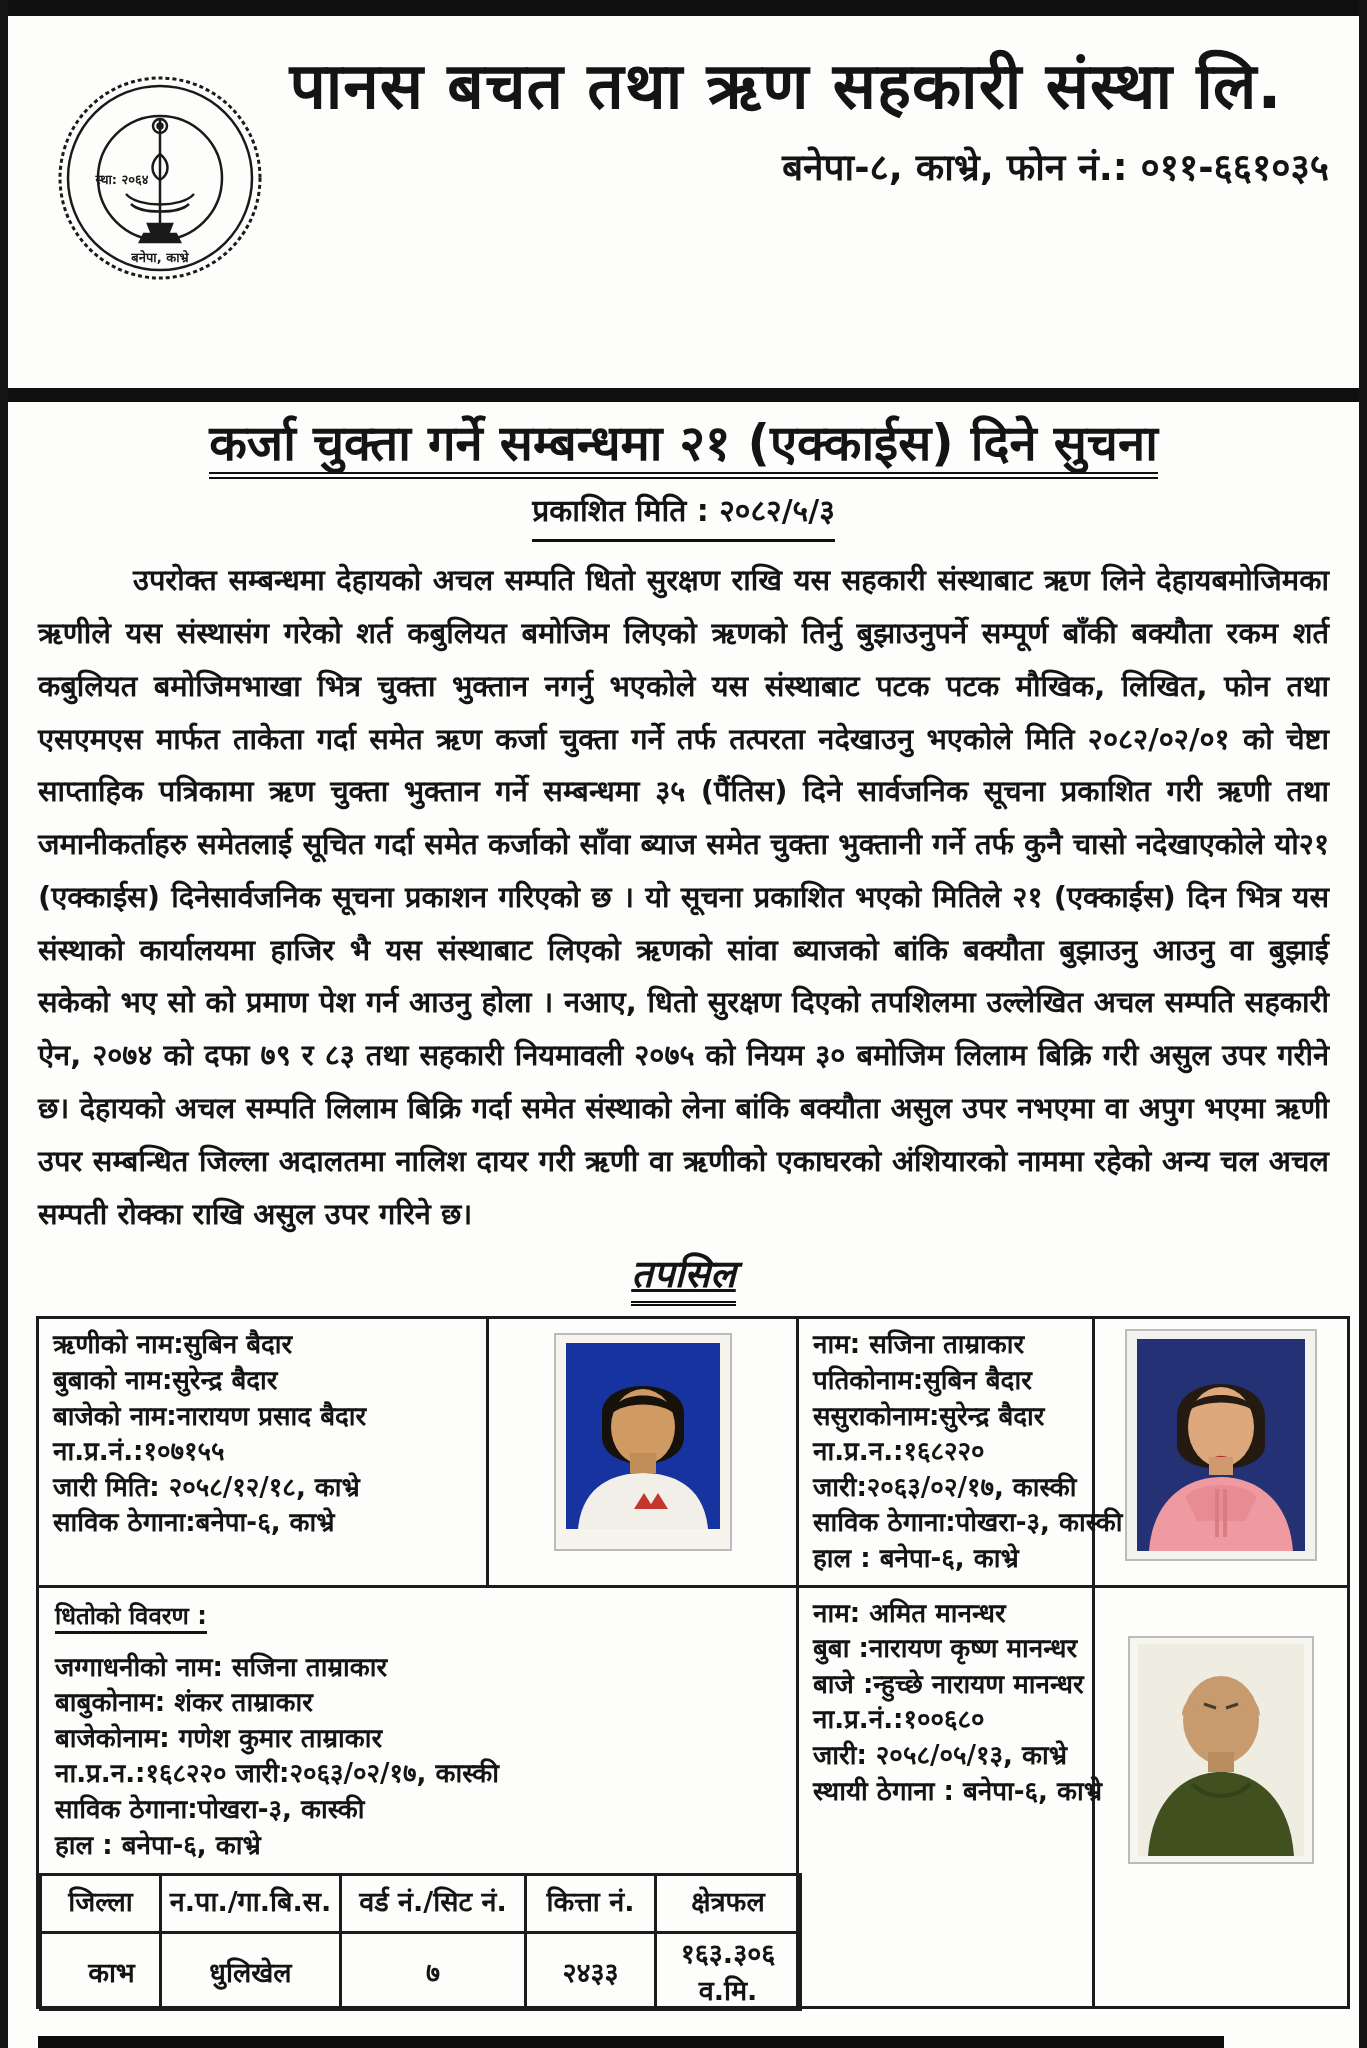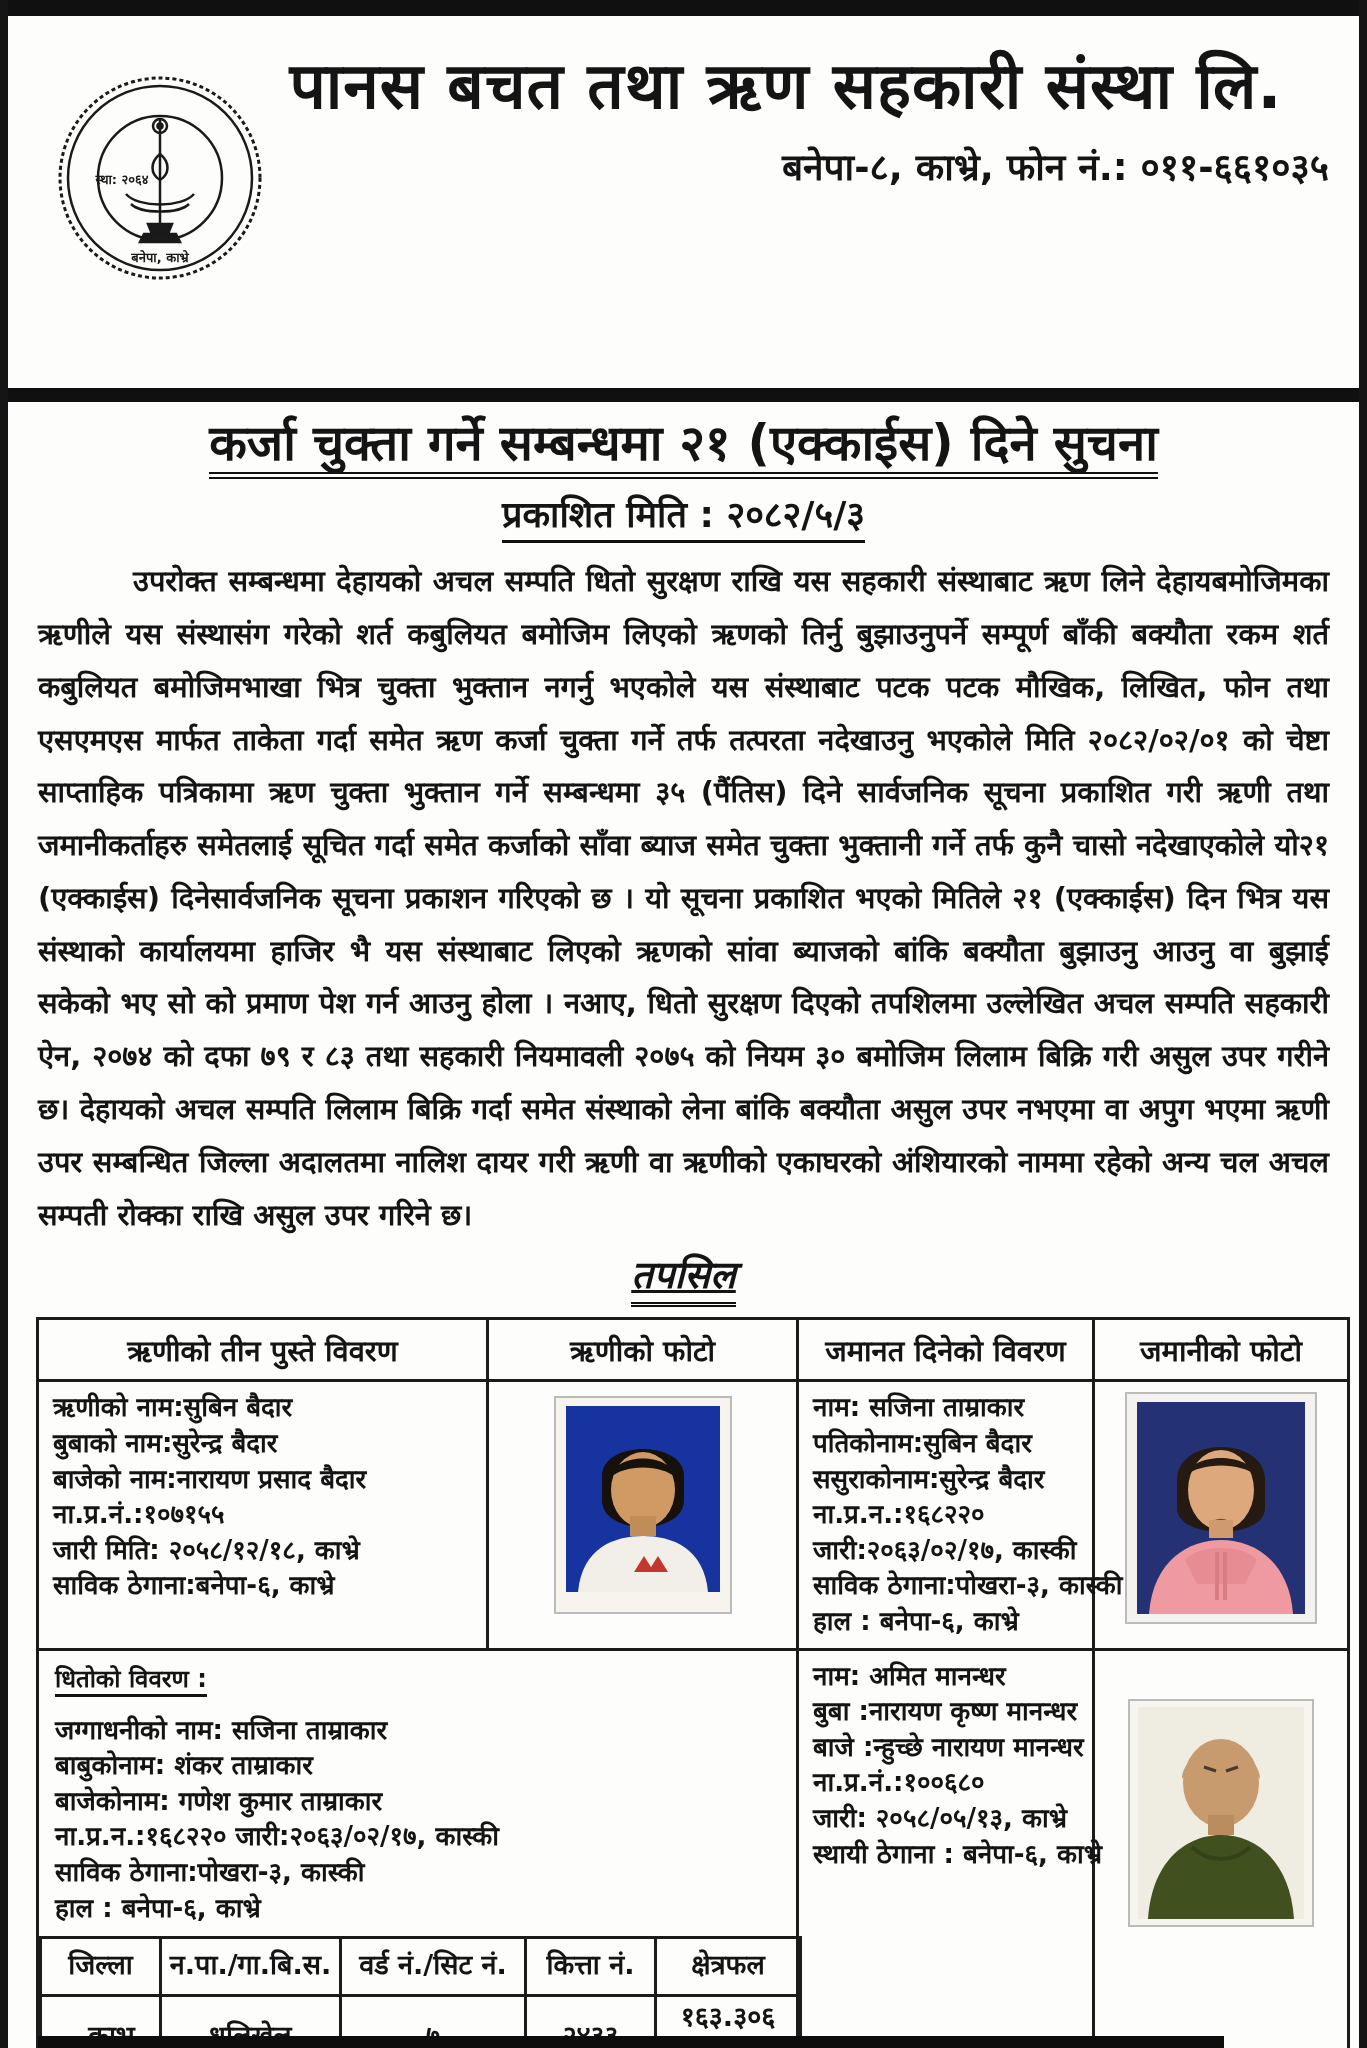--- a/index.html
+++ b/index.html
@@ -23,22 +23,22 @@
   }
   .divider { height:14px; background:#101010; width:100%; }
   .notice { padding:14px 30px 0 30px; }
   .title-wrap { text-align:center; }
   .notice-title {
     display:inline-block; font-size:49px; font-weight:800; line-height:1.15;
     border-bottom:7px double #101010; 
   }
   .date-wrap { text-align:center; margin-top:10px; }
   .published-date {
-    display:inline-block; font-size:36px; font-weight:700;
-    border-bottom:3px solid #101010; padding-bottom:2px;
+    display:inline-block; font-size:30px; font-weight:700;
+    border-bottom:3px solid #101010; padding-bottom:9px;
   }
   .notice-body {
     margin-top:12px; font-size:29px; font-weight:600; line-height:1.82;
     text-align:justify; text-indent:95px;
   }
   .tapasil-wrap { text-align:center; margin-top:6px; }
   .tapasil {
     display:inline-block; font-size:38px; font-weight:800; font-style:italic;
     border-bottom:5px double #101010; padding-bottom:3px;text-decoration:underline;
   }
@@ -128,26 +128,20 @@
   </div>
 
   <table class="details">
     <colgroup>
       <col style="width:450px">
         <col style="width:310px">
         <col style="width:296px">
         <col style="width:255px">
     </colgroup>
     <tbody>
-        <tr>
-      <th>ऋणीको  तीन पुस्ते विवरण</th>
-      <th>ऋणीको फोटो</th>
-      <th>जमानत दिनेको विवरण</th>
-      <th>जमानीको फोटो</th>
-    </tr>
     <tr class="row1">
       <td class="cell-pad">
         <div class="detail-line">ऋणीको नाम:सुबिन बैदार</div>
         <div class="detail-line">बुबाको नाम:सुरेन्द्र बैदार</div>
         <div class="detail-line">बाजेको नाम:नारायण प्रसाद बैदार</div>
         <div class="detail-line">ना.प्र.नं.:१०७१५५</div>
         <div class="detail-line">जारी मिति: २०५८/१२/१८, काभ्रे</div>
         <div class="detail-line">साविक ठेगाना:बनेपा-६, काभ्रे</div>
       </td>
       <td class="photo-cell">

